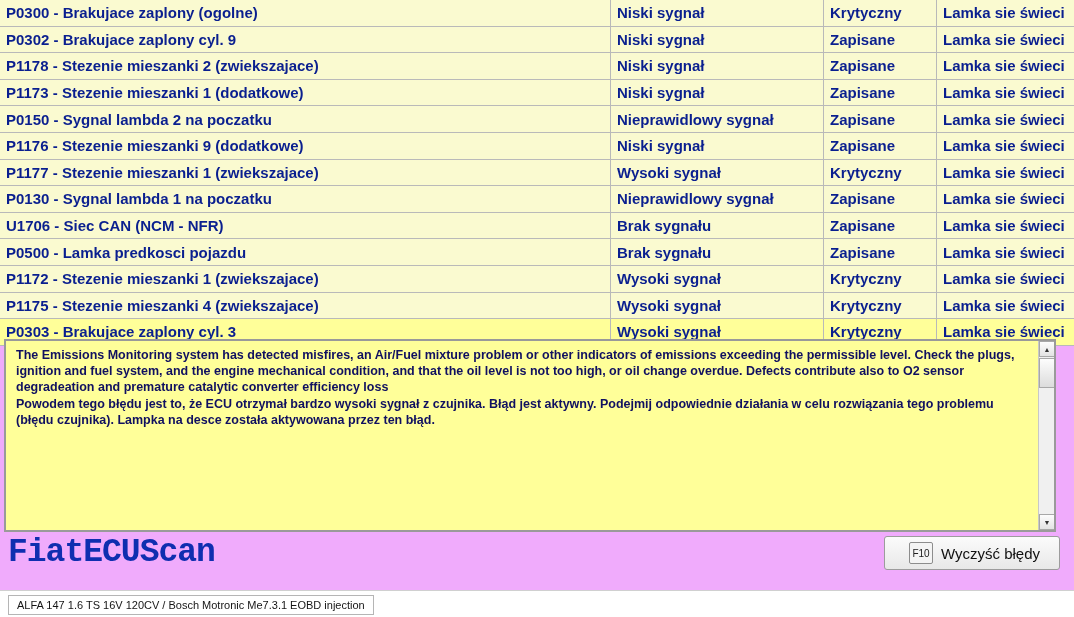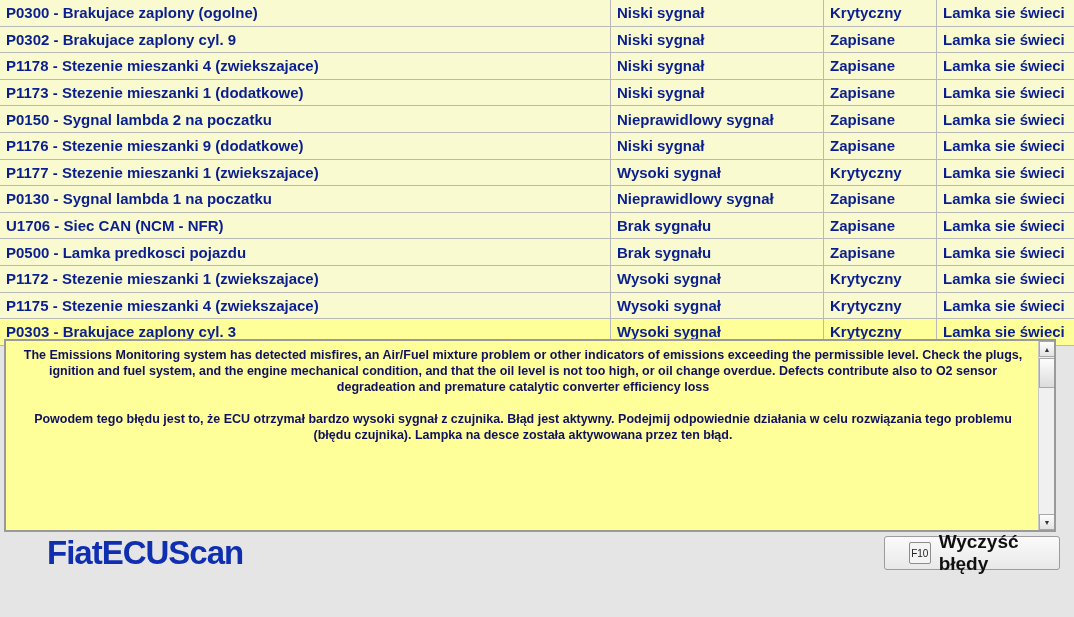--- a/index.html
+++ b/index.html
@@ -5,21 +5,21 @@
   html, body {
     margin: 0;
     padding: 0;
     background: #ffffff;
     font-family: "Liberation Sans", sans-serif;
   }
   #app {
     position: relative;
     width: 1074px;
     height: 617px;
-    background: #e5e5e5;
+    background: #f0abfc;
     overflow: hidden;
   }
 
   
   .dtc-table {
     position: absolute;
     left: 0;
     top: 0;
     width: 1074px;
     border-collapse: collapse;
@@ -51,38 +51,37 @@
   .desc-pane {
     position: absolute;
     left: 4px;
     top: 339px;
     width: 1052px;
     height: 193px;
     background: #ffff99;
     border: 2px solid #9a9a9a;
     box-sizing: border-box;
     overflow: hidden;
-    text-align: center;
   }
   .desc-inner {
     position: absolute;
     left: 0; top: 0;
     width: 1032px;
     height: 100%;
     padding: 6px 8px 6px 10px;
     box-sizing: border-box;
   }
   .desc-en, .desc-pl {
     font-size: 12.5px;
     font-weight: bold;
     color: #101060;
     line-height: 1.28;
     margin: 0;
   }
-  .desc-pl { margin-top: 16px; }
+  .desc-pl { margin-top: 1px; }
 
   
   .desc-scroll {
     position: absolute;
     right: 0;
     top: 0;
     width: 16px;
     height: 100%;
     background: #f0f0f0;
     border-left: 1px solid #c8c8c8;
@@ -117,22 +116,21 @@
 
   
   .logo {
     position: absolute;
     left: 8px;
     top: 534px;
     font-size: 33px;
     font-weight: bold;
     letter-spacing: -1px;
     color: #0f2eb0;
-    font-family: Liberation Sans, sans-serif;
-    margin-left: 39px;
+    font-family: Liberation Mono, monospace;
   }
   .logo .seg2 { color: #0f2eb0; }
 
   .clear-btn {
     position: absolute;
     left: 884px;
     top: 536px;
     width: 176px;
     height: 34px;
     background: linear-gradient(#fbfbfb, #e8e8e8);
@@ -152,22 +150,22 @@
     border: 1px solid #8d8d8d;
     border-radius: 2px;
     font-size: 10px;
     display: flex;
     align-items: center;
     justify-content: center;
     color: #202020;
     font-weight: normal;
   }
   .clear-label {
-    font-size: 19px;
-    font-weight: bold;
+    font-size: 15px;
+    font-weight: normal;
     color: #101010;
   }
 
   
   .statusbar {
     position: absolute;
     left: 0;
     top: 590px;
     width: 1074px;
     height: 27px;
@@ -201,21 +199,21 @@
           <td class="col-state">Krytyczny</td>
           <td class="col-lamp">Lamka sie świeci</td>
         </tr>
         <tr>
           <td class="col-desc">P0302 - Brakujace zaplony cyl. 9</td>
           <td class="col-sig">Niski sygnał</td>
           <td class="col-state">Zapisane</td>
           <td class="col-lamp">Lamka sie świeci</td>
         </tr>
         <tr>
-          <td class="col-desc">P1178 - Stezenie mieszanki 4 (zwiekszajace)</td>
+          <td class="col-desc">P1178 - Stezenie mieszanki 2 (zwiekszajace)</td>
           <td class="col-sig">Niski sygnał</td>
           <td class="col-state">Zapisane</td>
           <td class="col-lamp">Lamka sie świeci</td>
         </tr>
         <tr>
           <td class="col-desc">P1173 - Stezenie mieszanki 1 (dodatkowe)</td>
           <td class="col-sig">Niski sygnał</td>
           <td class="col-state">Zapisane</td>
           <td class="col-lamp">Lamka sie świeci</td>
         </tr>
@@ -288,14 +286,17 @@
     </div>
   </div>
 
   <div class="logo"><span>Fiat</span><span class="seg2">ECUScan</span></div>
 
   <div class="clear-btn">
     <span class="fkey">F10</span>
     <span class="clear-label">Wyczyść błędy</span>
   </div>
 
+  <div class="statusbar">
+    <div class="status-cell">ALFA 147 1.6 TS 16V 120CV / Bosch Motronic Me7.3.1 EOBD injection</div>
+  </div>
 
 </div>
 
 </body></html>

